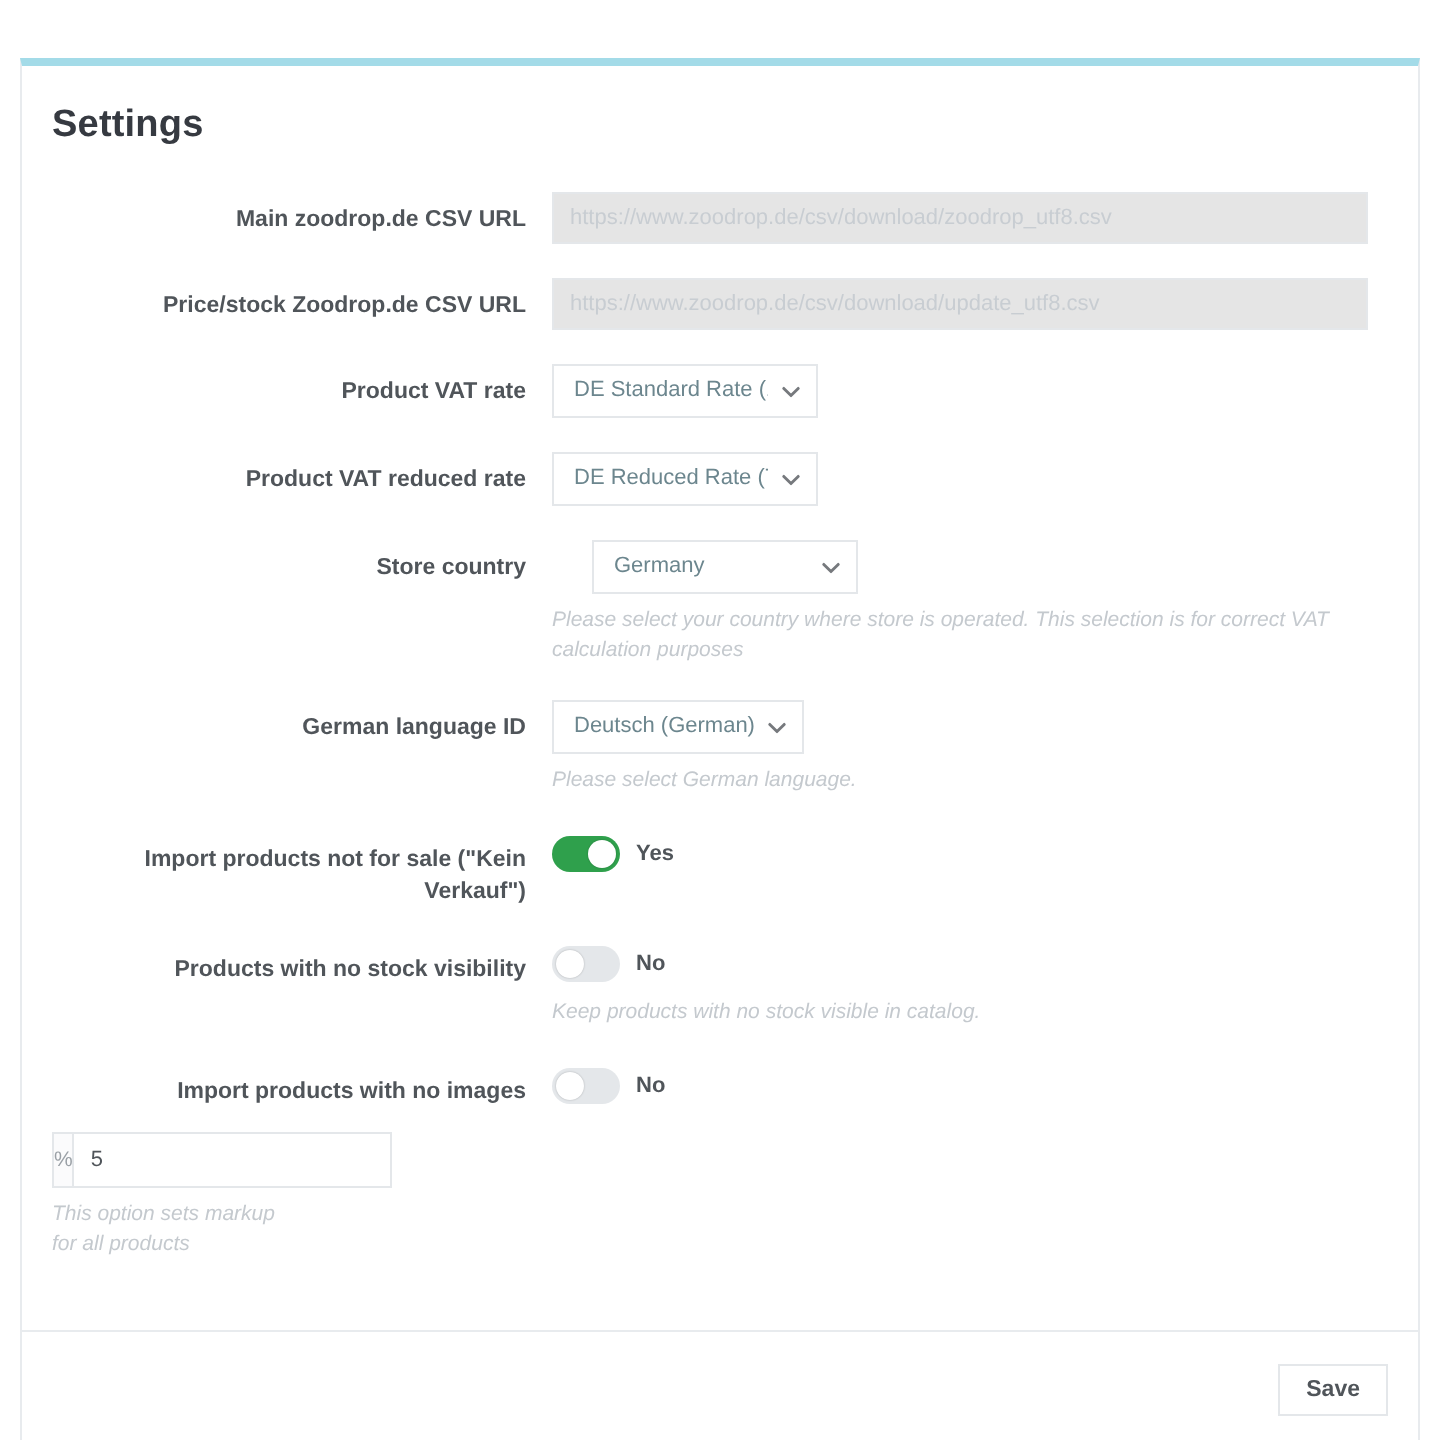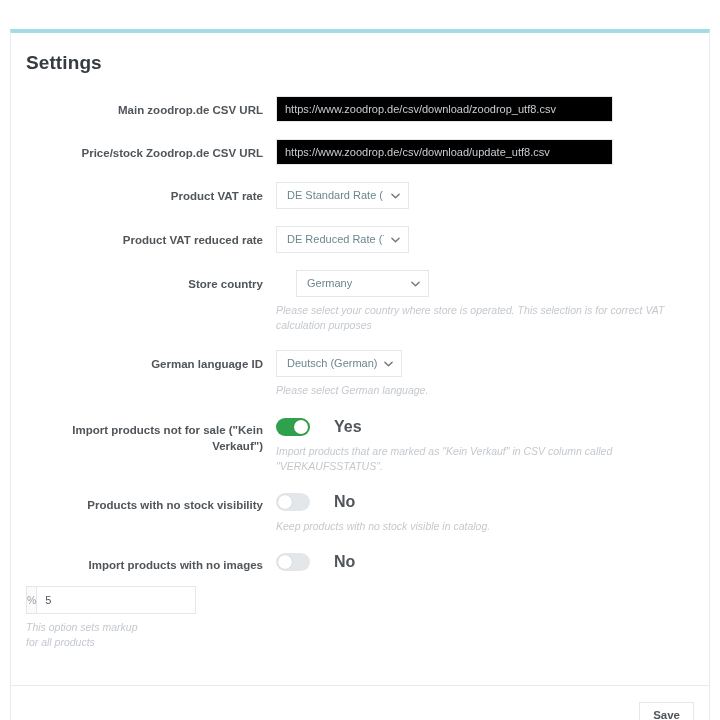--- a/index.html
+++ b/index.html
@@ -73,25 +73,25 @@
 
   .form-control-col {
     flex: 1 1 auto;
     min-width: 0;
     padding-top: 0;
   }
 
   
   .text-input {
     box-sizing: border-box;
-    width: 337px;
+    width: 408px;
     height: 26px;
     padding: 3px 8px;
     border: 1px solid #e4e7ea;
-    background: #000000;
+    background: #e5e5e5;
     font-family: "Liberation Sans", sans-serif;
     font-size: 11px;
     color: #6c868e;
     outline: none;
     border-radius: 0;
   }
   .text-input::placeholder {
     color: #c8cdd2;
     opacity: 1;
   }
@@ -167,22 +167,22 @@
     left: 2px;
     width: 14px;
     height: 14px;
     border-radius: 50%;
     background: #ffffff;
     box-shadow: 0 0 1px rgba(0,0,0,.25);
   }
   .switch.on .knob { left: 18px; }
 
   .switch-text {
-    margin-left: 24px;
-    font-size: 16px;
+    margin-left: 8px;
+    font-size: 11px;
     font-weight: bold;
     color: #50555a;
   }
 
   
   .input-group {
     display: flex;
     width: 139px;
   }
   .ig-addon {
@@ -329,21 +329,20 @@
 
       <div class="form-row">
         <div class="form-label">Import products not for sale ("Kein Verkauf")</div>
         <div class="form-control-col">
           <div class="toggle-line">
             <span class="switch on">
               <span class="knob"></span>
             </span>
             <span class="switch-text">Yes</span>
           </div>
-          <div class="help wide">Import products that are marked as "Kein Verkauf" in CSV column called "VERKAUFSSTATUS".</div>
         </div>
       </div>
 
       <div class="form-row">
         <div class="form-label">Products with no stock visibility</div>
         <div class="form-control-col">
           <div class="toggle-line">
             <span class="switch">
               <span class="knob"></span>
             </span>

